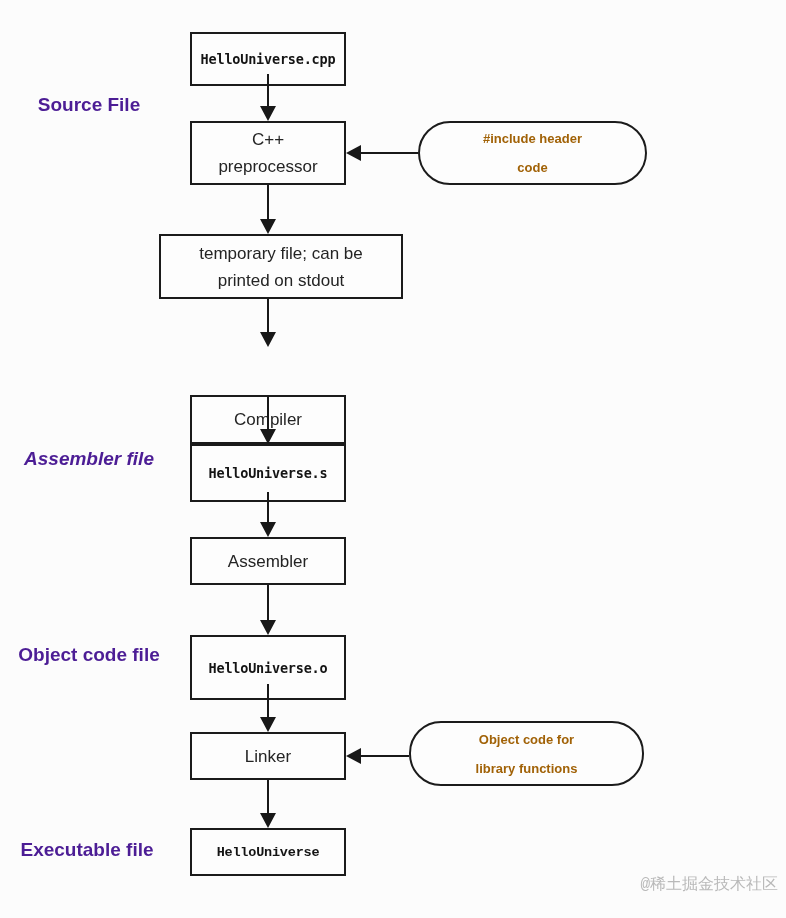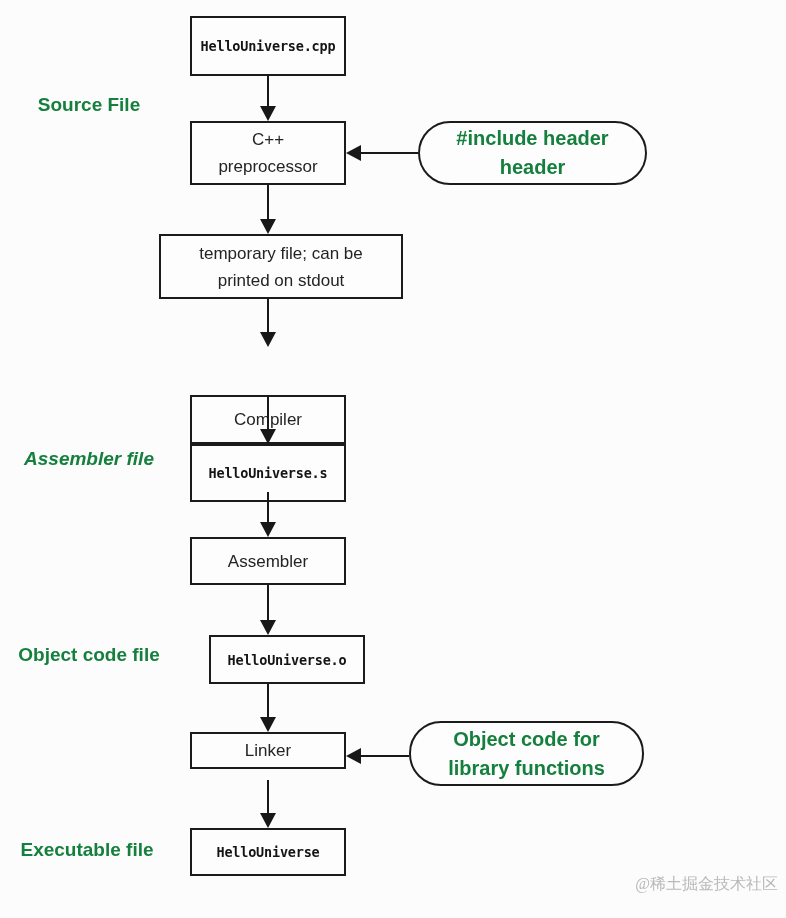--- a/index.html
+++ b/index.html
@@ -35,33 +35,33 @@
   .mono-node {
     font-family: "DejaVu Sans Mono", monospace;
     font-weight: bold;
     font-size: 13.5px;
     letter-spacing: -0.2px;
     color: #141414;
   }
   .callout {
     border-width: 2.5px;
     font-weight: bold;
-    font-size: 20px;
+    font-size: 13px;
     line-height: 29px;
-    color: #15803d;
+    color: #a16207;
     border-radius: 32px;
   }
   .side-label {
     position: absolute;
     width: 152px;
     text-align: center;
     font-weight: bold;
     font-size: 19px;
     line-height: 24px;
-    color: #15803d;
+    color: #4c1d95;
   }
   .varrow {
     position: absolute;
     display: flex;
     flex-direction: column;
     align-items: center;
     width: 18px;
   }
   .varrow .vline { width: 2.5px; flex: 1; background: #181818; }
   .varrow .vhead {
@@ -85,21 +85,21 @@
   }
   .harrow .hline { height: 2.5px; flex: 1; background: #181818; }
   .watermark {
     position: absolute;
     left: 618px;
     top: 874px;
     width: 160px;
     text-align: right;
     font-size: 16px;
     color: #b9b9b9;
-    font-family: Liberation Serif, serif;
+    font-family: Liberation Mono, monospace;
   }
 </style>
 </head>
 <body>
 
 <div class="canvas">
 
   <div class="side-label" style="left:13px; top:93px;">
     <span class="line">Source File</span>
   </div>
@@ -109,21 +109,21 @@
   </div>
   <div class="side-label" style="left:13px; top:643px;">
     <span class="line">Object code</span>
     <span class="line">file</span>
   </div>
   <div class="side-label" style="left:11px; top:838px;">
     <span class="line">Executable</span>
     <span class="line">file</span>
   </div>
 
-  <div class="box mono-node" style="left:190px; top:16px; width:156px; height:60px;">
+  <div class="box mono-node" style="left:190px; top:32px; width:156px; height:54px;">
     <span class="line">HelloUniverse.cpp</span>
   </div>
 
   <div class="box plain-node" style="left:190px; top:121px; width:156px; height:64px;">
     <span class="line">C++</span>
     <span class="line">preprocessor</span>
   </div>
 
   <div class="box plain-node" style="left:159px; top:234px; width:244px; height:65px;">
     <span class="line">temporary file; can be</span>
@@ -135,35 +135,35 @@
   </div>
 
   <div class="box mono-node" style="left:190px; top:444px; width:156px; height:58px;">
     <span class="line">HelloUniverse.s</span>
   </div>
 
   <div class="box plain-node" style="left:190px; top:537px; width:156px; height:48px;">
     <span class="line">Assembler</span>
   </div>
 
-  <div class="box mono-node" style="left:190px; top:635px; width:156px; height:49px;margin-left:19px;">
+  <div class="box mono-node" style="left:190px; top:635px; width:156px; height:65px;">
     <span class="line">HelloUniverse.o</span>
   </div>
 
-  <div class="box plain-node" style="left:190px; top:732px; width:156px; height:37px;">
+  <div class="box plain-node" style="left:190px; top:732px; width:156px; height:48px;">
     <span class="line">Linker</span>
   </div>
 
-  <div class="box mono-node" style="left:190px; top:828px; width:156px; height:48px;">
+  <div class="box mono-node" style="left:190px; top:828px; width:156px; height:48px;font-family:Liberation Mono, monospace;">
     <span class="line">HelloUniverse</span>
   </div>
 
   <div class="box callout" style="left:418px; top:121px; width:229px; height:64px;">
     <span class="line">#include header</span>
-    <span class="line">header</span>
+    <span class="line">code</span>
   </div>
 
   <div class="box callout" style="left:409px; top:721px; width:235px; height:65px;">
     <span class="line">Object code for</span>
     <span class="line">library functions</span>
   </div>
 
   <div class="varrow" style="left:259px; top:74px;  height:47px;">
     <div class="vline"></div>
     <div class="vhead"></div>

